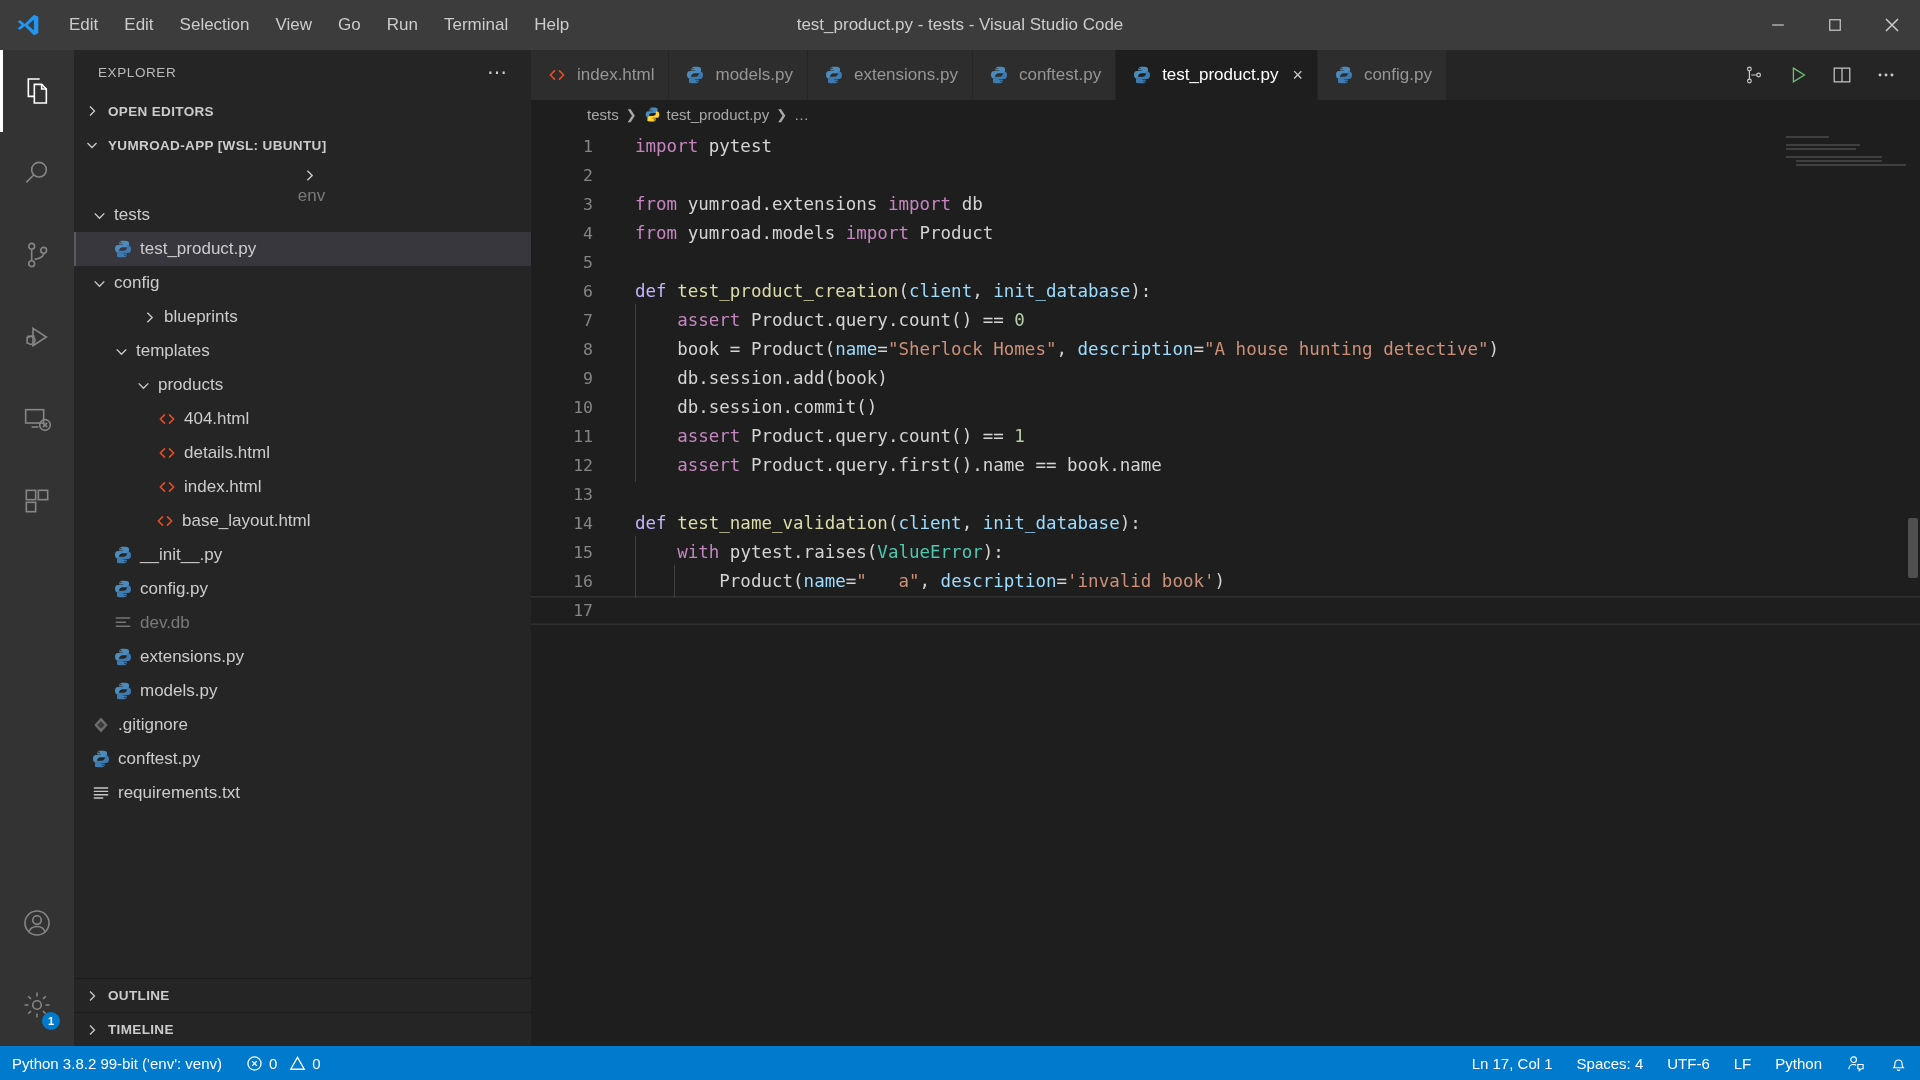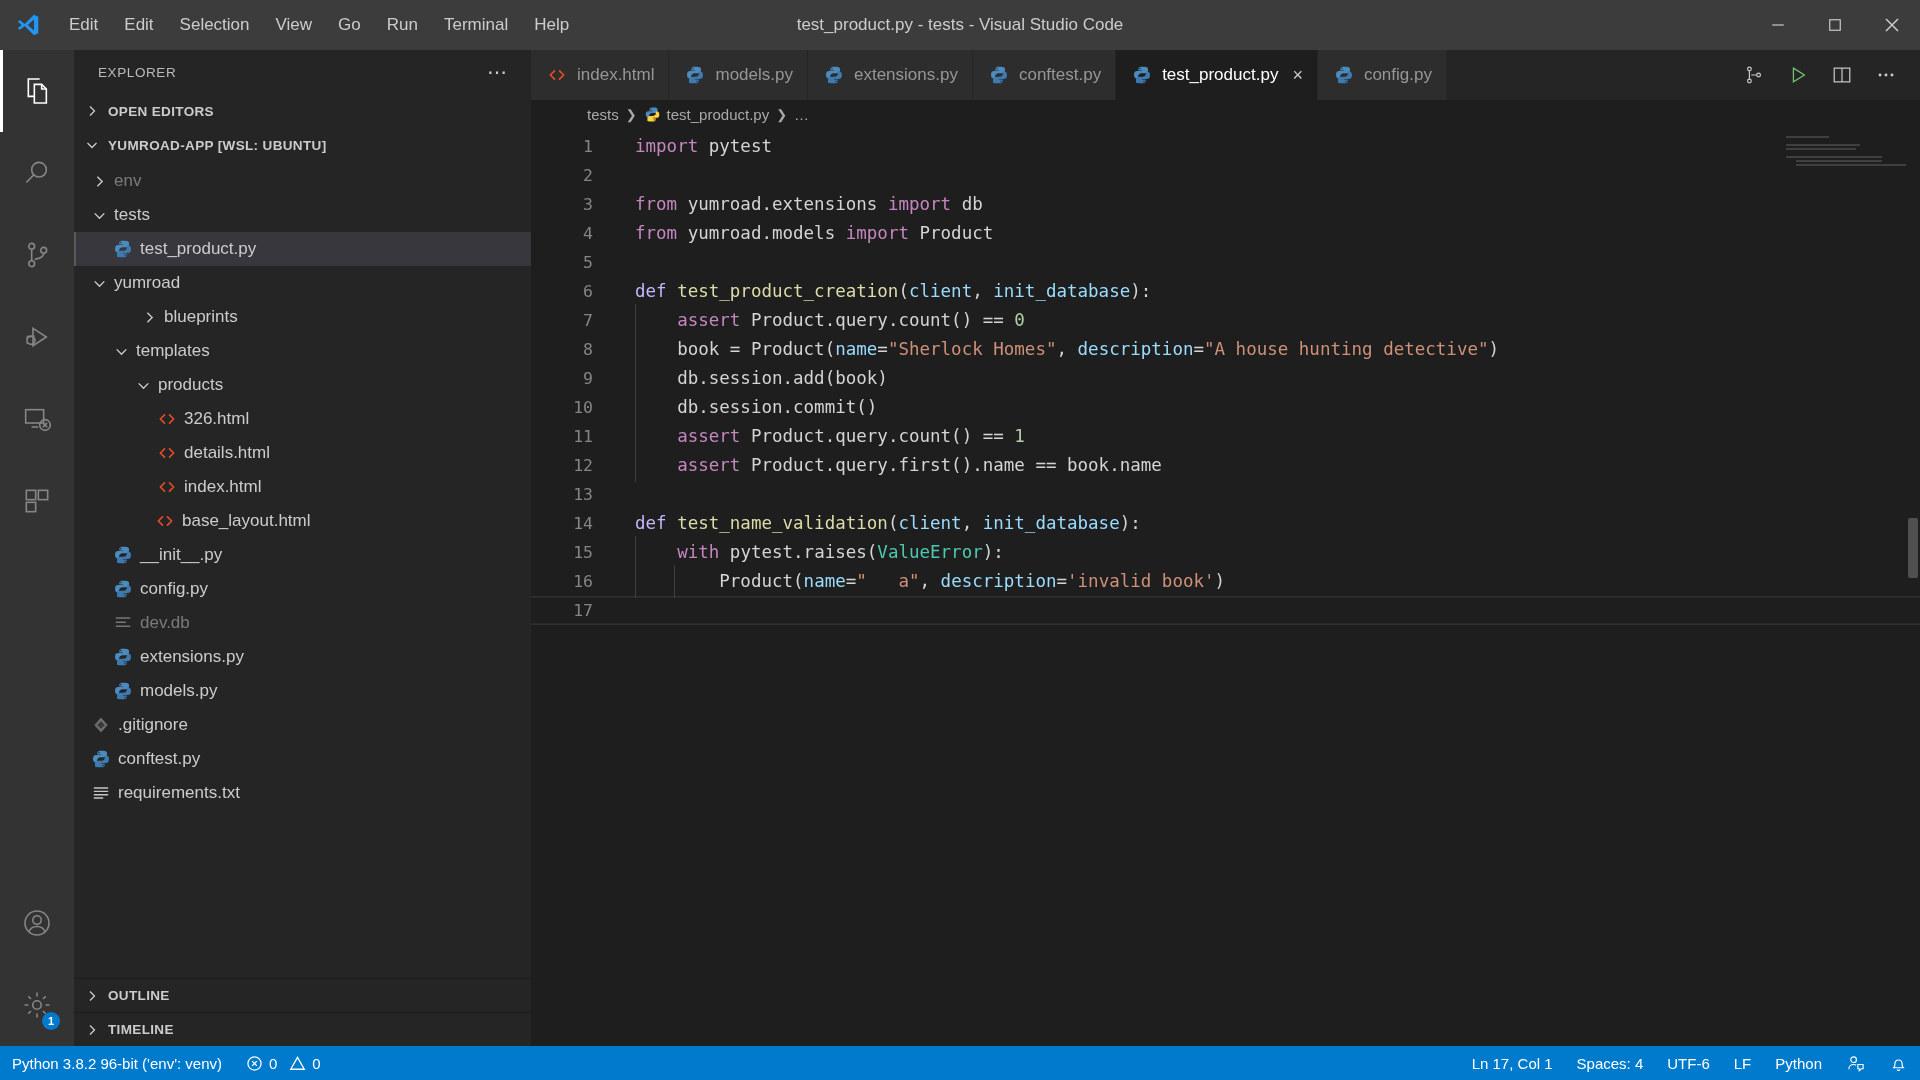--- a/index.html
+++ b/index.html
@@ -273,21 +273,21 @@
       </div>
 
       <div class="section-head" style="background:#252526;">
         <svg width="16" height="16" viewBox="0 0 16 16">
             <path d="M3.5 6 8 10.5 12.5 6" fill="none" stroke="#ccc" stroke-width="1.3"></path>
           </svg>
         <span>YUMROAD-APP [WSL: UBUNTU]</span>
       </div>
 
       <div class="tree" id="tree">
-          <div class="row dim" style="padding-left: 14px;">
+          <div class="row dim" style="padding-left: 14px; flex-direction: column;">
             <span class="twisty">
               <svg width="17" height="17" viewBox="0 0 16 16">
                 <path d="M6 3.5 10.5 8 6 12.5" fill="none" stroke="#ccc" stroke-width="1.3"></path>
               </svg>
             </span>
             <span class="lbl">env</span>
           </div>
           <div class="row" style="padding-left: 14px;">
             <span class="twisty">
               <svg width="17" height="17" viewBox="0 0 16 16">
@@ -304,21 +304,21 @@
               </svg>
             </span>
             <span class="lbl">test_product.py</span>
           </div>
           <div class="row" style="padding-left: 14px;">
             <span class="twisty">
               <svg width="17" height="17" viewBox="0 0 16 16">
                 <path d="M3.5 6 8 10.5 12.5 6" fill="none" stroke="#ccc" stroke-width="1.3"></path>
               </svg>
             </span>
-            <span class="lbl">yumroad</span>
+            <span class="lbl">config</span>
           </div>
           <div class="row" style="padding-left: 48px; margin-left: 16px;">
             <span class="twisty">
               <svg width="17" height="17" viewBox="0 0 16 16">
                 <path d="M6 3.5 10.5 8 6 12.5" fill="none" stroke="#ccc" stroke-width="1.3"></path>
               </svg>
             </span>
             <span class="lbl">blueprints</span>
           </div>
           <div class="row" style="padding-left: 36px;">
@@ -337,21 +337,21 @@
             </span>
             <span class="lbl">products</span>
           </div>
           <div class="row" style="padding-left: 80px;">
             <span class="ficon">
               <svg width="20" height="20" viewBox="0 0 24 24" fill="none" stroke="#e44d26" stroke-width="2" stroke-linecap="round" stroke-linejoin="round">
                 <path d="M9 7 4 12l5 5"></path>
                 <path d="M15 7l5 5-5 5"></path>
               </svg>
             </span>
-            <span class="lbl">326.html</span>
+            <span class="lbl">404.html</span>
           </div>
           <div class="row" style="padding-left: 80px;">
             <span class="ficon">
               <svg width="20" height="20" viewBox="0 0 24 24" fill="none" stroke="#e44d26" stroke-width="2" stroke-linecap="round" stroke-linejoin="round">
                 <path d="M9 7 4 12l5 5"></path>
                 <path d="M15 7l5 5-5 5"></path>
               </svg>
             </span>
             <span class="lbl">details.html</span>
           </div>
@@ -582,21 +582,21 @@
 
         <div class="scrollbar-v">
           <div class="scroll-thumb"></div>
         </div>
       </div>
     </div>
   </div>
 
   <div class="statusbar">
     <div class="sb-item">
-      <span>Python 3.8.2 96-bit ('env': venv)</span>
+      <span>Python 3.8.2 99-bit ('env': venv)</span>
     </div>
     <div class="sb-item">
       <span>
         <svg width="17" height="17" viewBox="0 0 16 16" fill="none" stroke="#fff" stroke-width="1.2">
           <circle cx="8" cy="8" r="6.2"></circle>
             <path d="M5.8 5.8l4.4 4.4M10.2 5.8l-4.4 4.4"></path>
         </svg>
       </span>
       <span>0</span>
       <span style="margin-left:6px;">

